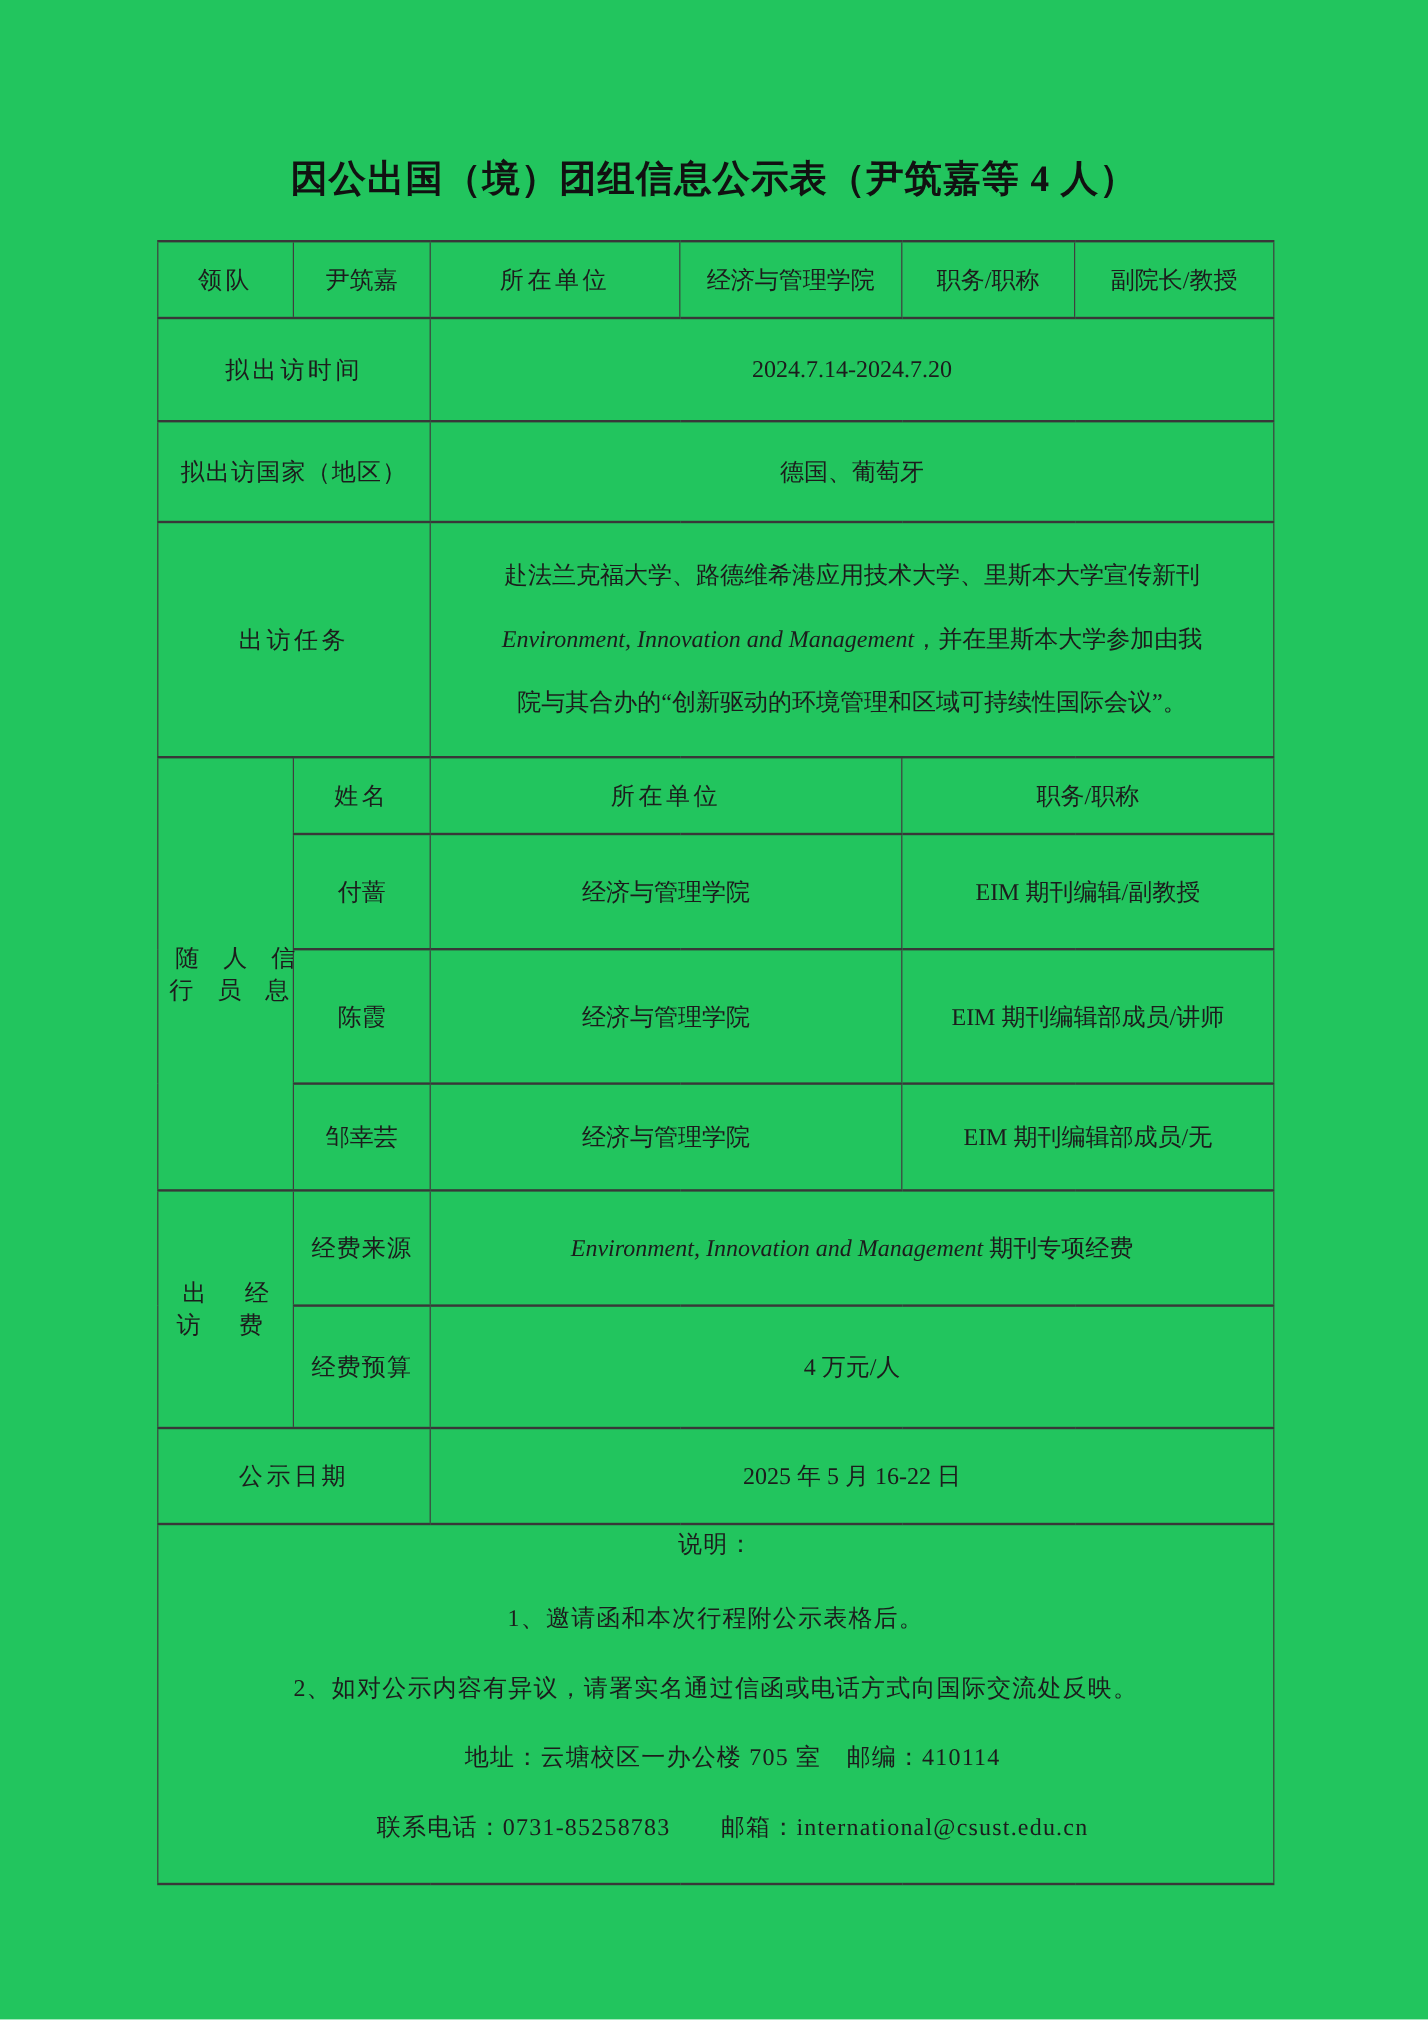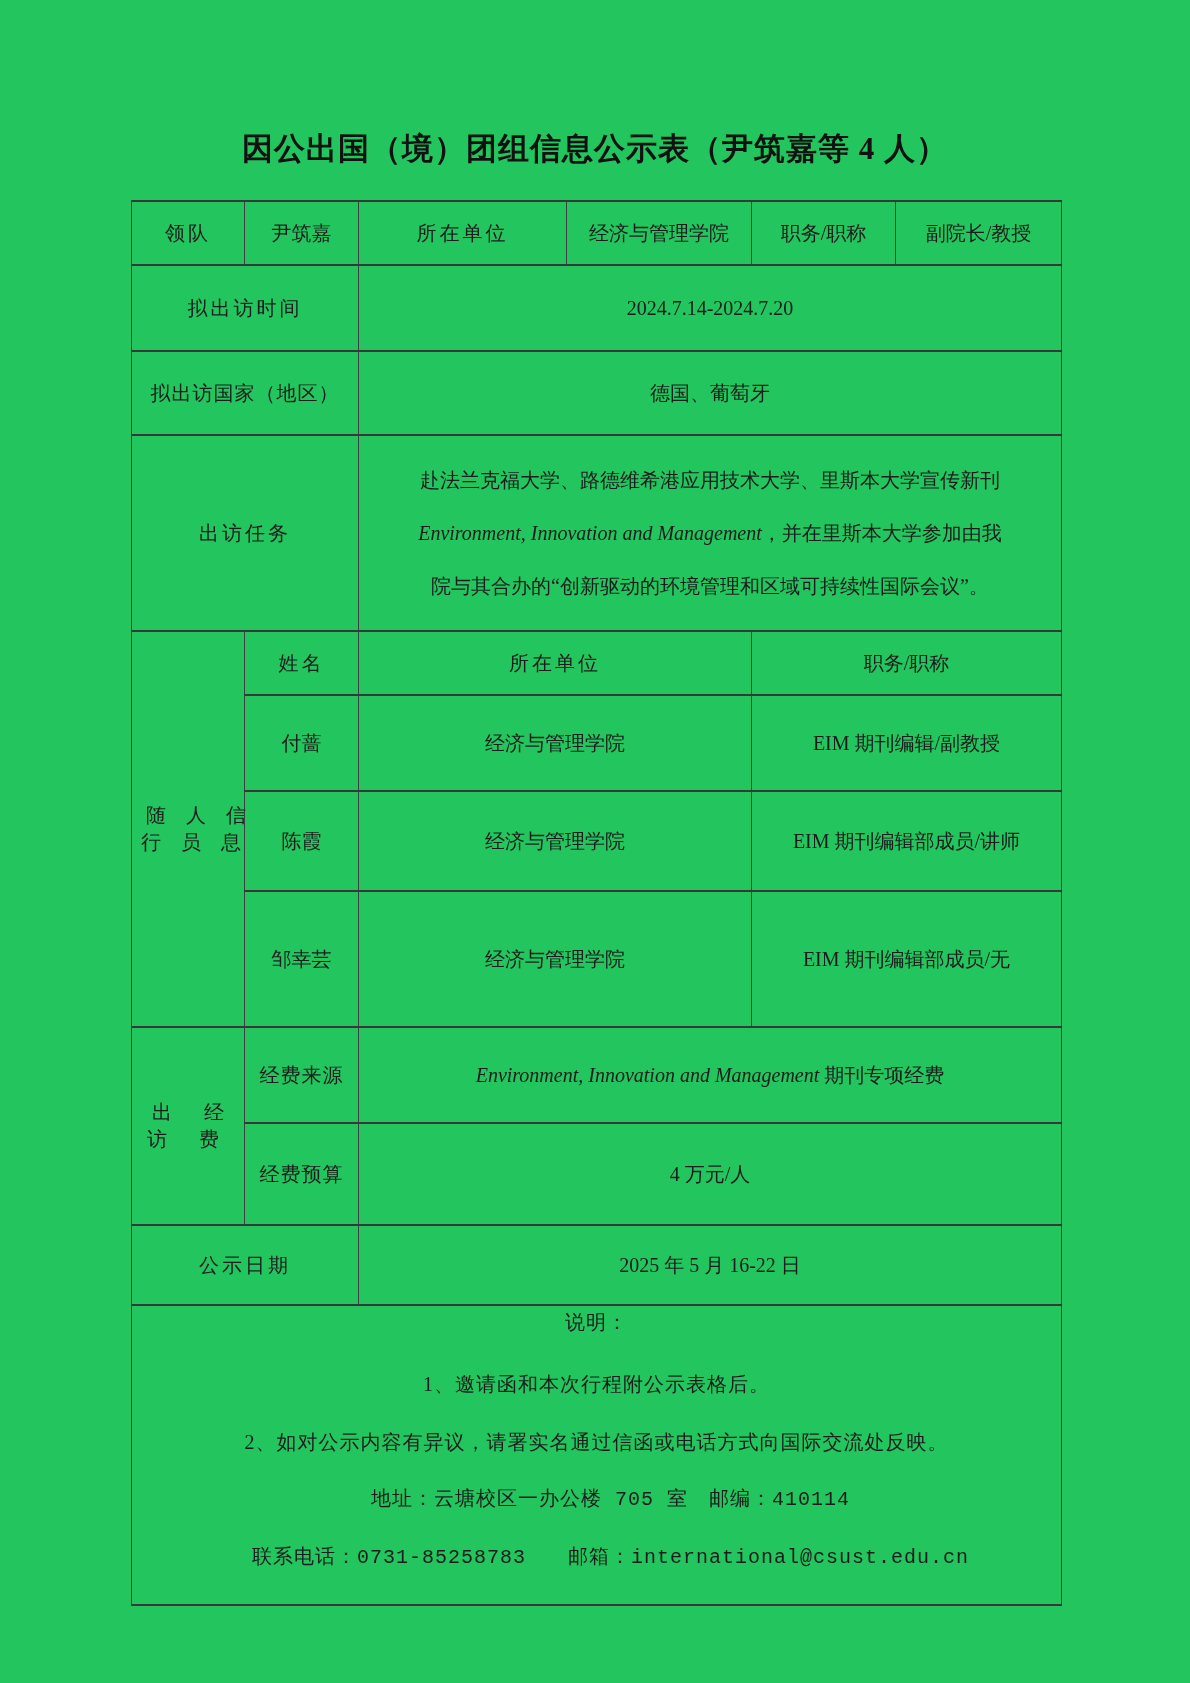--- a/index.html
+++ b/index.html
@@ -54,21 +54,21 @@
   .vlabel div{letter-spacing:10px;text-indent:10px;}
   .mission{
     text-align:left;
     padding:14px 8px 14px 8px;
     margin-top:40px;
   }
   .mission .mline{margin:16px 0;line-height:1.85;}
   .italic{font-style:italic;}
   .notes-line{margin:0 0 30px 0;line-height:1.4;font-size:20px;}
   .notes-head{margin-bottom:34px;}
-  .notes-indent{margin-left:28px;font-family:Liberation Mono, monospace;}
+  .notes-indent{margin-left:28px;}
 </style>
 </head>
 <body>
 
 <div class="page">
 
   <div class="doc-title">因公出国（境）团组信息公示表（尹筑嘉等 4 人）</div>
 
   <table class="main">
     <colgroup>
@@ -120,26 +120,26 @@
       <td class="label">姓名</td>
       <td colspan="2" class="label">所在单位</td>
       <td colspan="2">职务/职称</td>
     </tr>
 
     <tr style="height:96px">
       <td>付蔷</td>
       <td colspan="2">经济与管理学院</td>
       <td colspan="2">EIM 期刊编辑/副教授</td>
     </tr>
-    <tr style="height:100px">
+    <tr style="height:112px">
       <td>陈霞</td>
       <td colspan="2">经济与管理学院</td>
       <td colspan="2">EIM 期刊编辑部成员/讲师</td>
     </tr>
-    <tr style="height:136px">
+    <tr style="height:89px">
       <td>邹幸芸</td>
       <td colspan="2">经济与管理学院</td>
       <td colspan="2">EIM 期刊编辑部成员/无</td>
     </tr>
 
     <tr style="height:96px">
       <td rowspan="2">
         <div class="vlabel">
           <div>出访</div>
           <div>经费</div>

